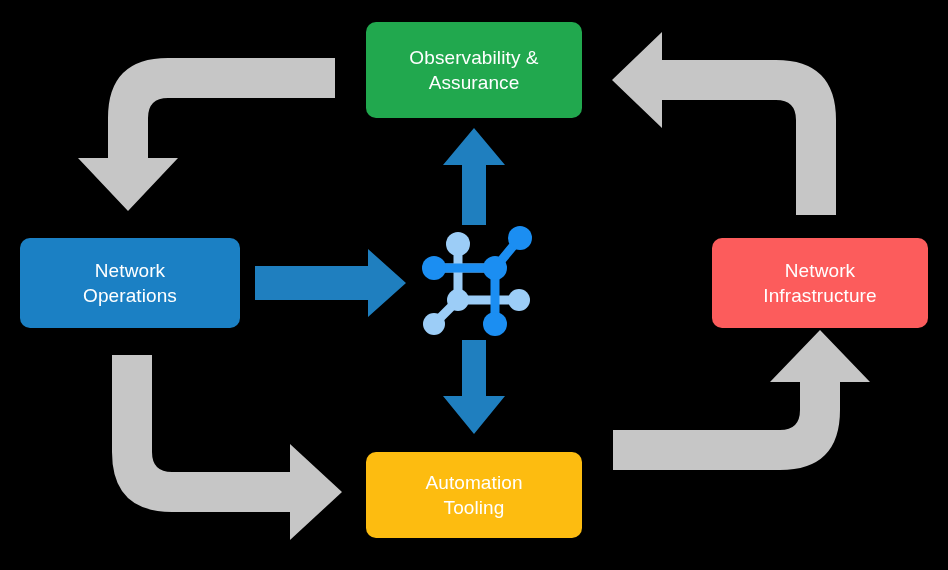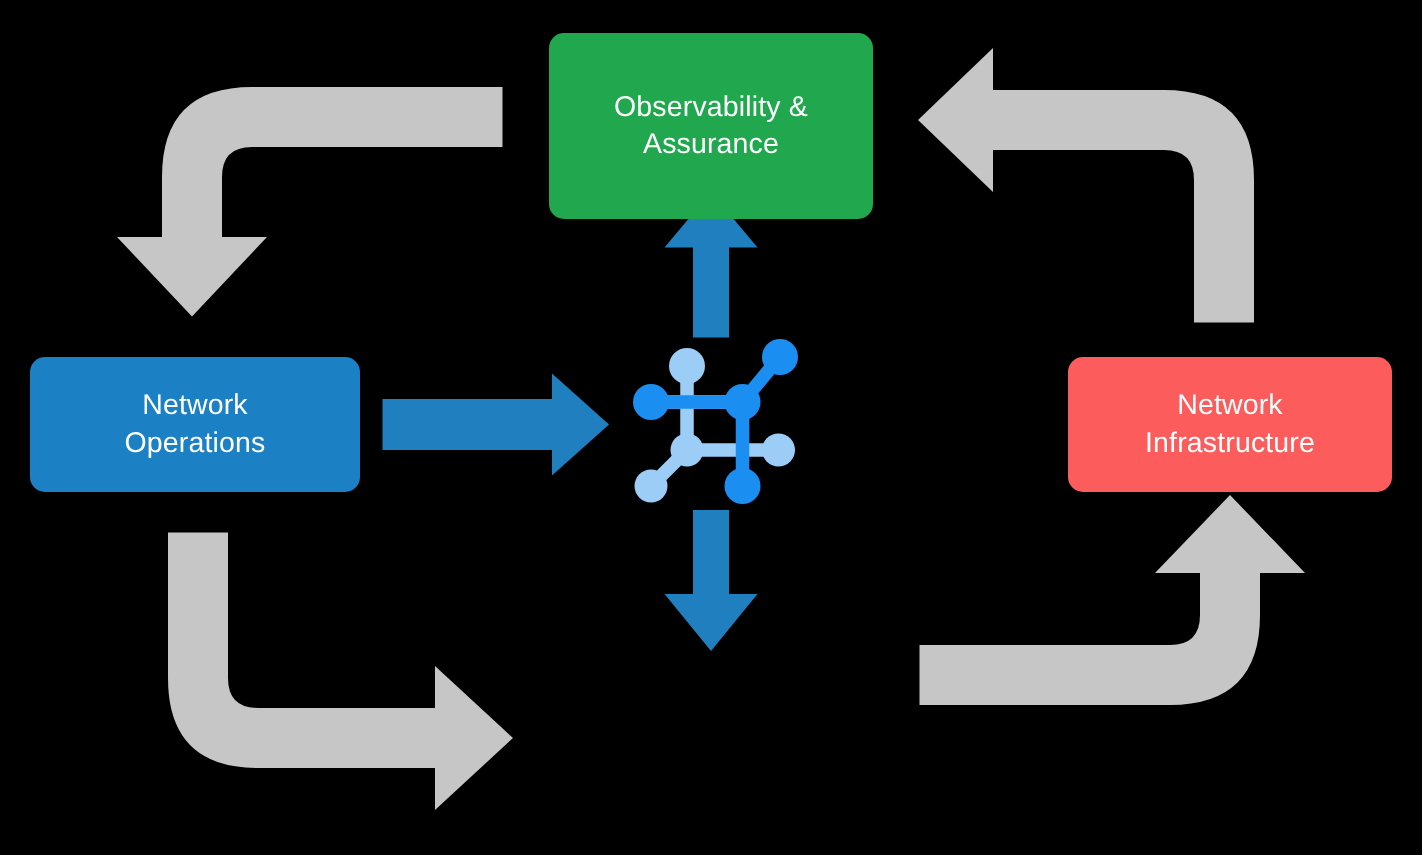--- a/index.html
+++ b/index.html
@@ -29,21 +29,21 @@
     font-size: 19px;
     line-height: 1.32;
     font-weight: 400;
     letter-spacing: 0.1px;
     box-sizing: border-box;
     padding: 4px 10px;
     white-space: pre-line;
   }
   #box-observability {
     left: 366px;  top: 22px;
-    width: 216px; height: 124px;
+    width: 216px; height: 96px;
   }
   #box-operations {
     left: 20px;   top: 238px;
     width: 220px; height: 90px;
   }
   #box-infrastructure {
     left: 712px;  top: 238px;
     width: 216px; height: 90px;
   }
   #box-automation {
@@ -176,14 +176,16 @@
 
   <div class="node-box" id="box-observability" style="background: rgb(33, 168, 78); color: rgb(255, 255, 255);">Observability &amp;
 Assurance</div>
 
   <div class="node-box" id="box-operations" style="background: rgb(27, 128, 196); color: rgb(255, 255, 255);">Network
 Operations</div>
 
   <div class="node-box" id="box-infrastructure" style="background: rgb(252, 92, 92); color: rgb(255, 255, 255);">Network
 Infrastructure</div>
 
+  <div class="node-box" id="box-automation" style="background: rgb(253, 188, 16); color: rgb(255, 255, 255);">Automation
+Tooling</div>
 
 </div>
 
 </body></html>

